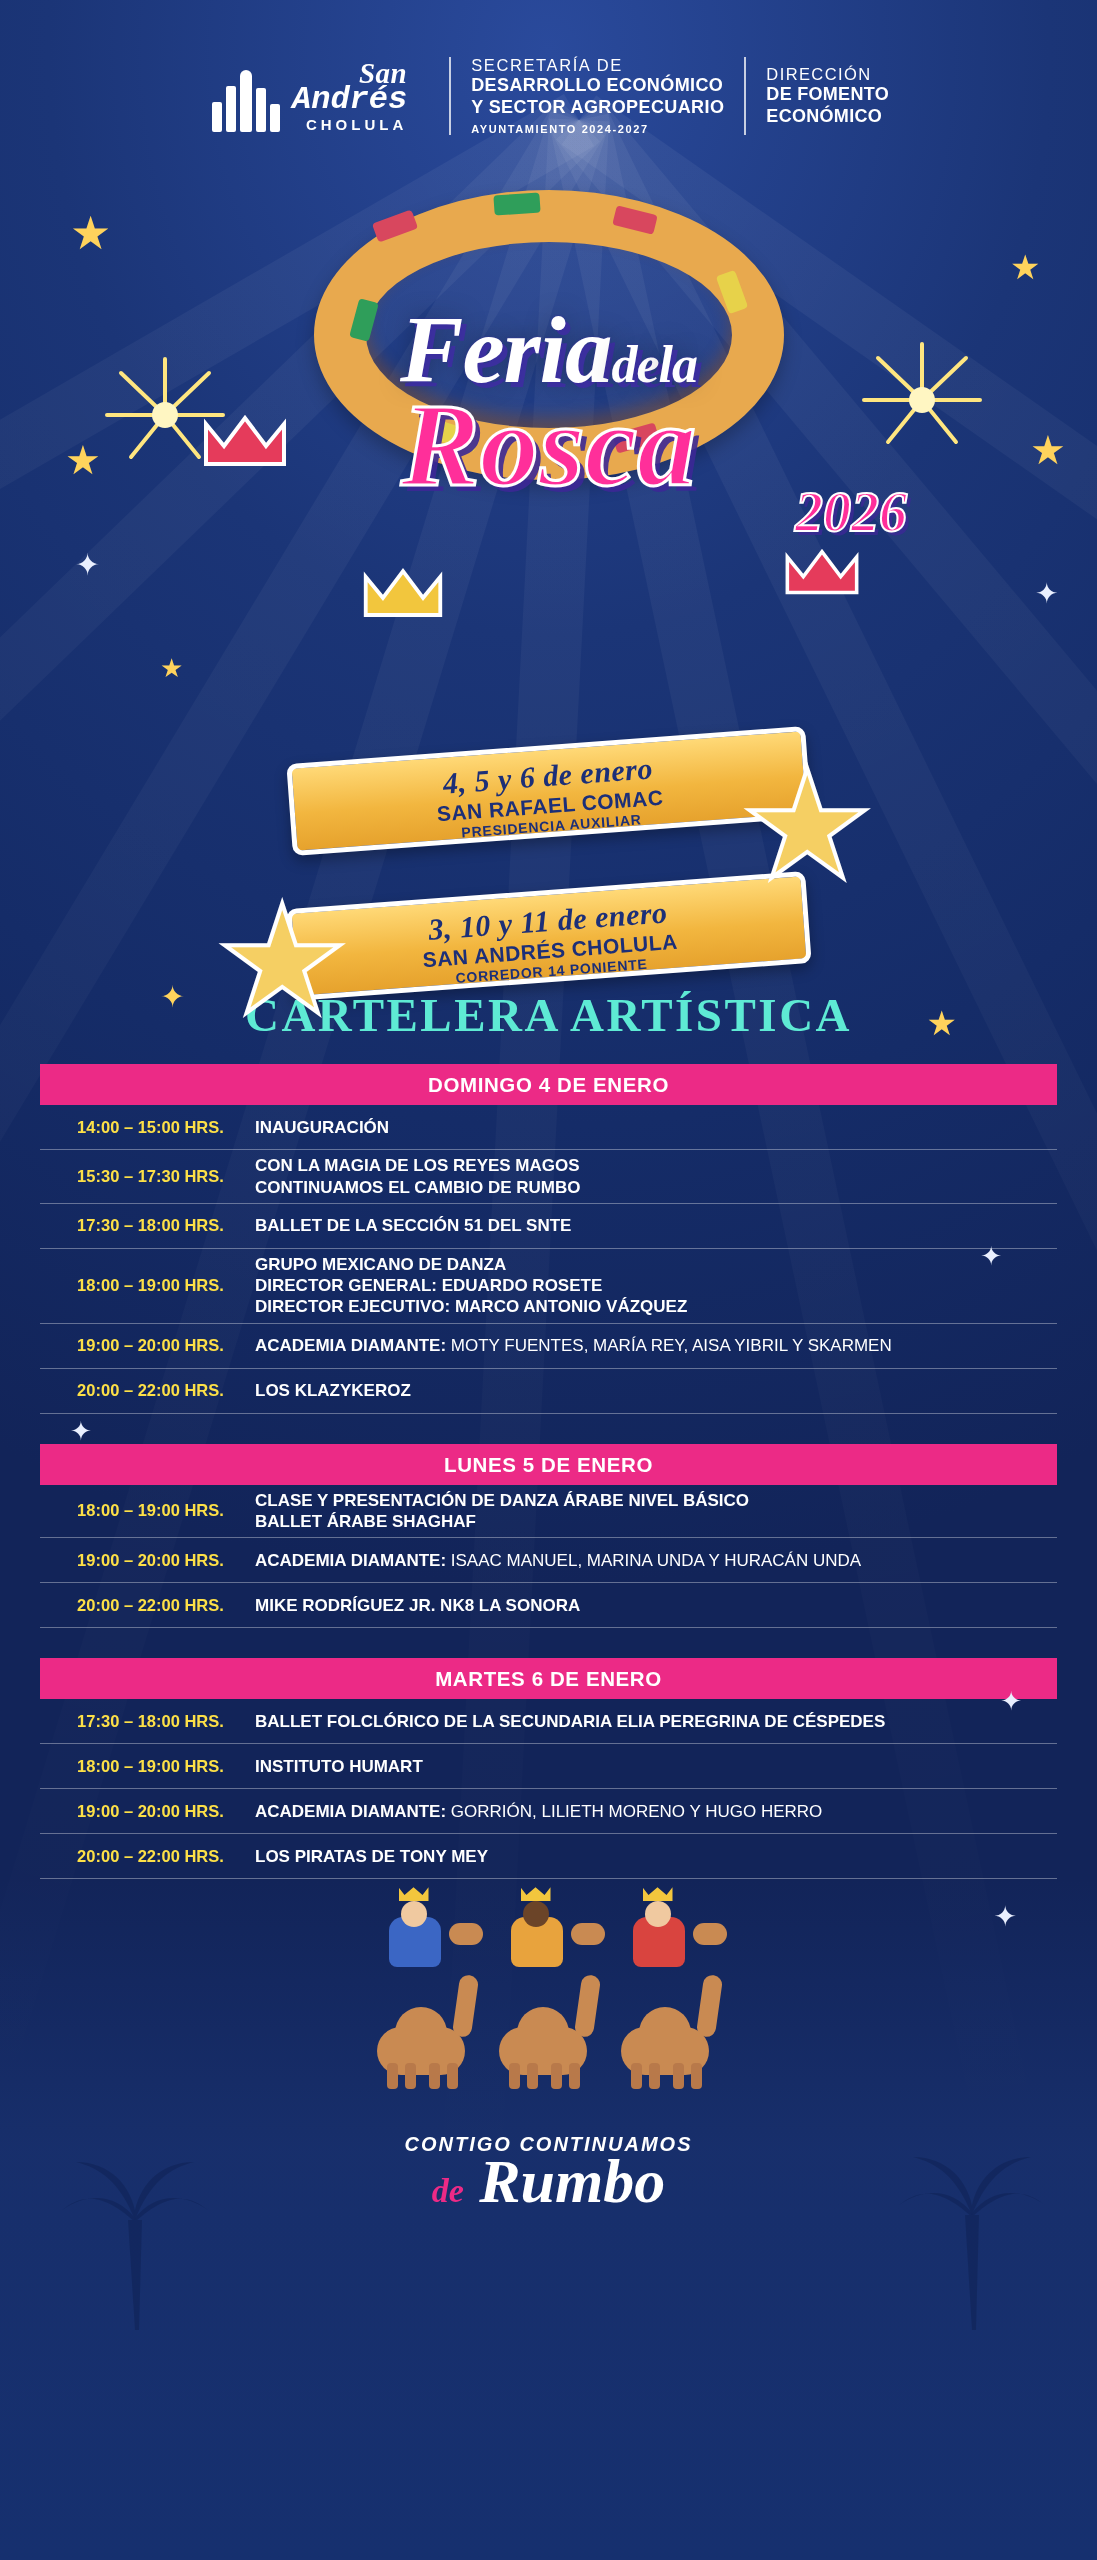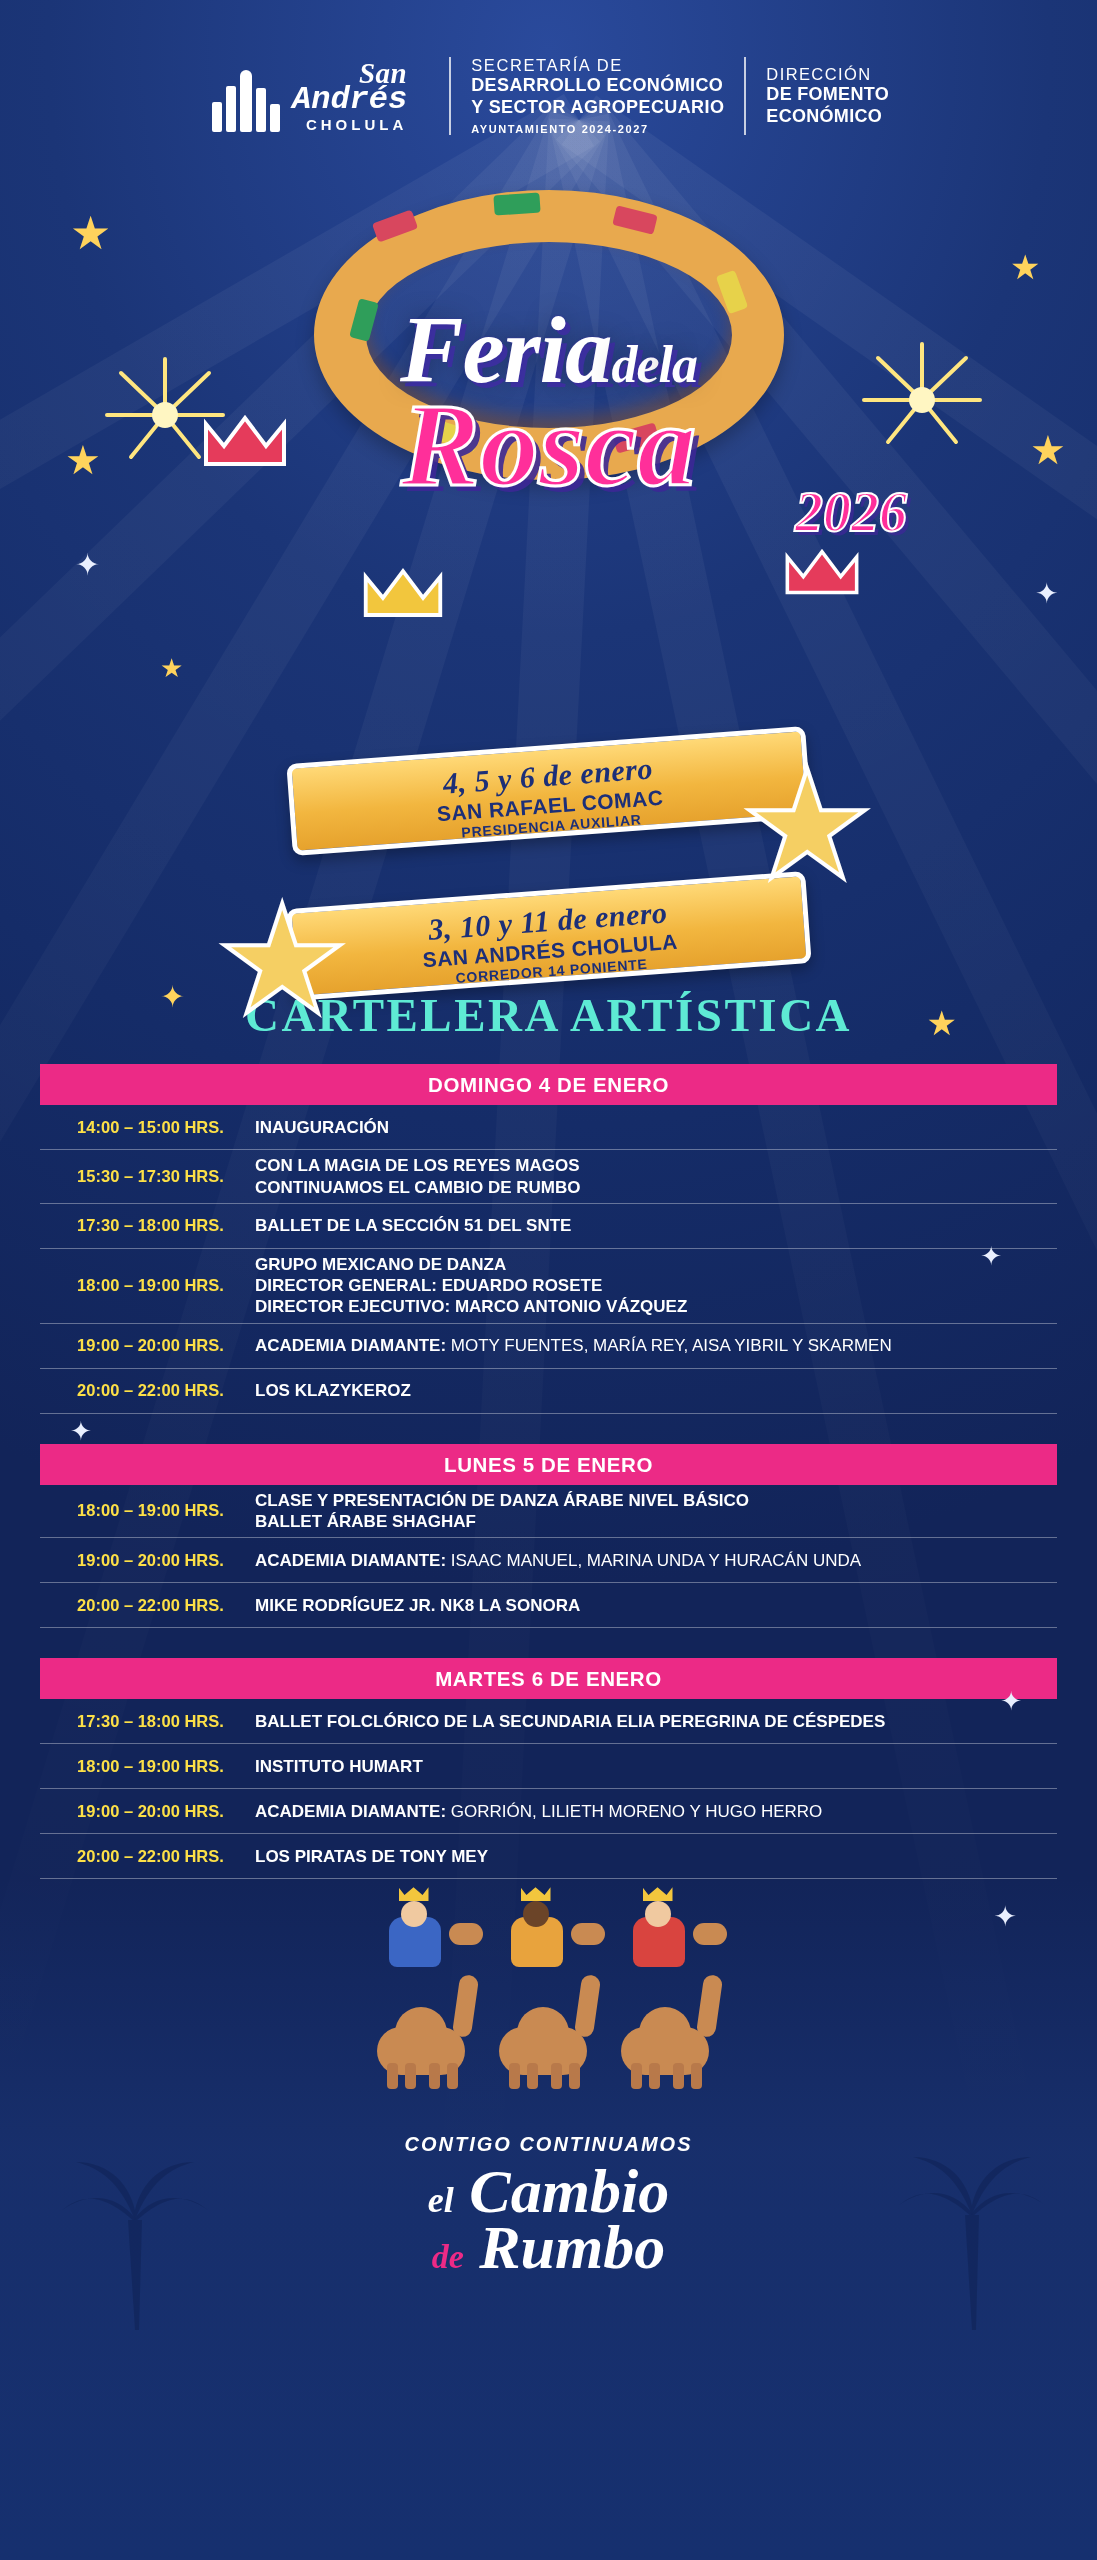--- a/index.html
+++ b/index.html
@@ -494,23 +494,19 @@
           <div class="robe" style="background:#d9443f;"></div>
           <div class="face" style="background:#f0c9a0;"></div>
           <div class="crown"></div>
         </div>
       </div>
     </div>
   </div>
 
   <div class="footer">
     <div class="f1">CONTIGO CONTINUAMOS</div>
-    <div class="f2">
-      <span class="el">el</span>
-      <span>Cambio</span>
-    </div>
     <div class="f3">
       <span class="de">de</span>
       <span>Rumbo</span>
     </div>
   </div>
 
 </div>
 
 </body></html>

